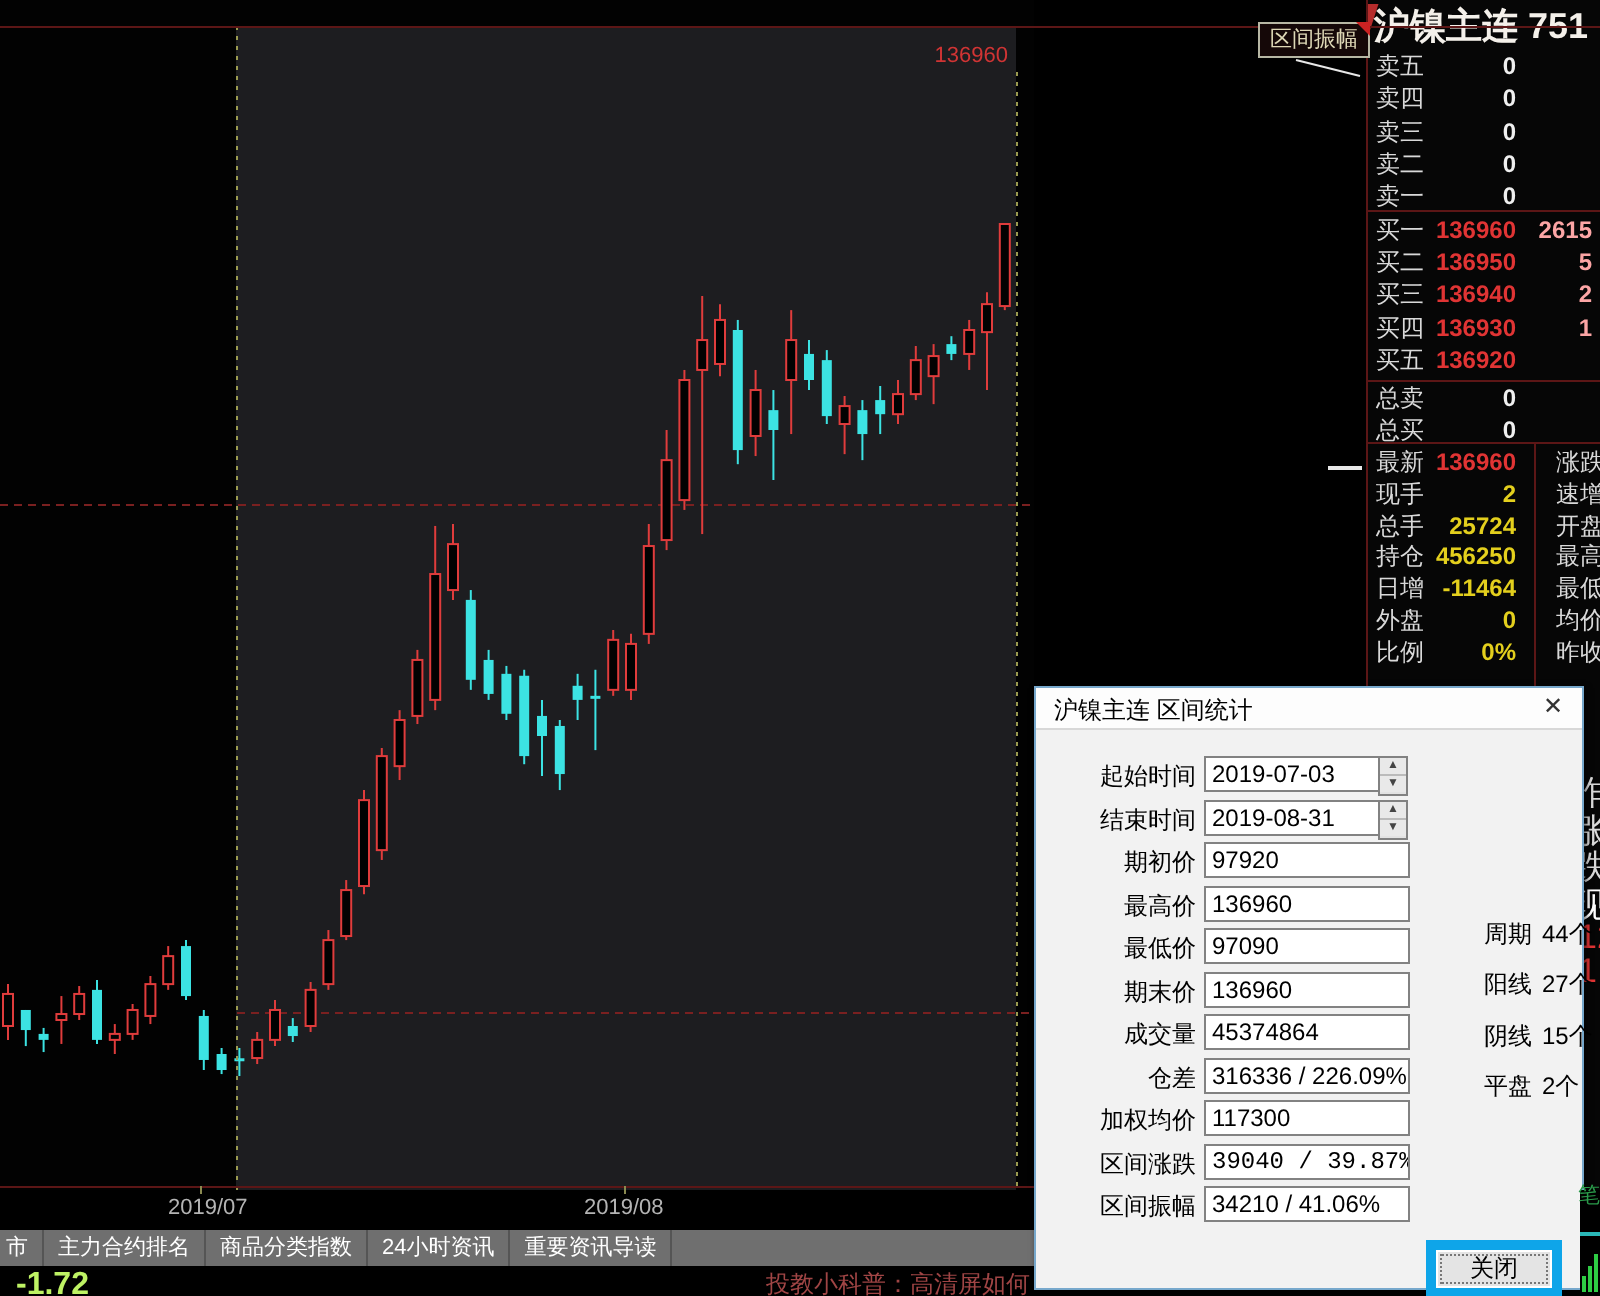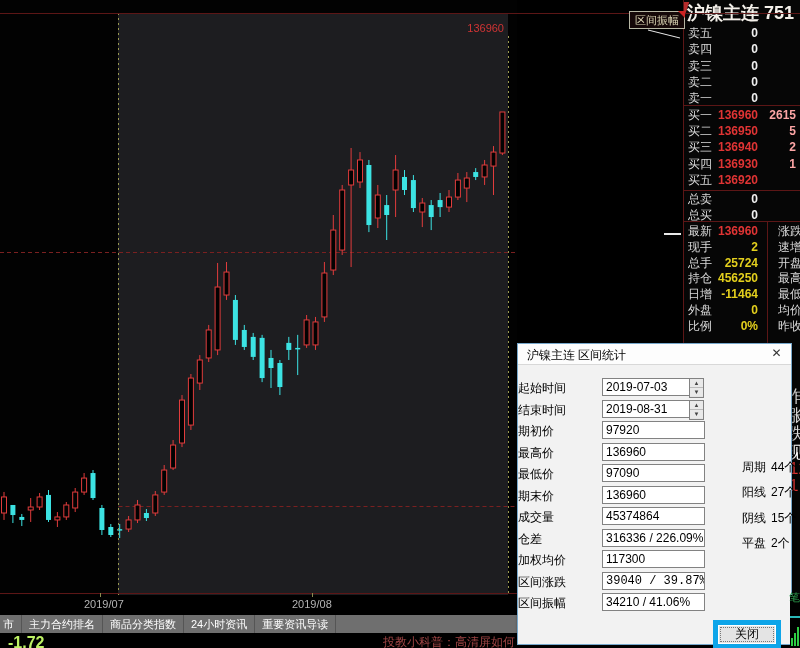--- a/index.html
+++ b/index.html
@@ -44,26 +44,26 @@
   #status-left{position:absolute;left:8px;top:1px;color:#bef264;font-size:16px;font-weight:bold;}
   #status-right{position:absolute;left:300px;top:1px;width:215px;text-align:right;color:#a04545;font-size:12px;white-space:nowrap;}
   #corner{left:790px;top:595px;width:10px;height:53px;background:#000;z-index:30;}
   #corner .gline{position:absolute;left:0;top:21px;width:10px;height:2px;background:#2ab8b8;}
   #corner .gchar{position:absolute;left:-1px;top:-5px;color:#2a9a4a;font-size:11px;}
   .gbar{position:absolute;bottom:2px;background:#2ecc44;width:2px;}
   
   #dialog{left:517px;top:343px;width:273px;height:300px;background:#f2f2f2;
           border:1px solid #77a8cc;box-shadow:1px 1px 3px rgba(0,0,0,.6);z-index:20;color:#111;}
   #dlg-title{position:absolute;left:0;top:0;width:100%;height:20px;background:#fdfdfd;
-          border-bottom:1px solid #d8d8d8;font-family:Liberation Serif, serif;}
+          border-bottom:1px solid #d8d8d8;}
   #dlg-title span{position:absolute;left:9px;top:3px;font-size:12px;color:#000;}
   #dlg-close{position:absolute;right:7px;top:2px;width:15px;height:15px;text-align:center;
           line-height:15px;font-size:12px;color:#333;cursor:pointer;}
   .fldrow{position:absolute;left:0;width:273px;height:18px;}
-  .fldrow .flabel{position:absolute;left:0;top:2px;width:80px;font-size:12px;color:#000;}
+  .fldrow .flabel{position:absolute;left:0;top:2px;width:80px;text-align:right;font-size:12px;color:#000;}
   .fldrow .fbox{position:absolute;left:84px;top:0;width:98px;height:16px;background:#fff;
           border:1px solid #828282;font-size:12px;line-height:16px;padding-left:3px;color:#000;white-space:nowrap;overflow:hidden;}
   .fldrow .fbox.withspin{width:84px;}
   .spin{position:absolute;left:171px;top:0;width:13px;height:18px;border:1px solid #828282;background:#e3e3e3;}
   .spin .up,.spin .dn{position:absolute;left:0;width:13px;height:8px;font-size:6px;line-height:8px;
           text-align:center;color:#444;background:#e9e9e9;border-bottom:1px solid #bbb;}
   .spin .dn{top:9px;border-bottom:none;border-top:none;}
   .statrow{position:absolute;left:224px;width:50px;font-size:12px;color:#000;white-space:nowrap;}
   .statrow .sv{margin-left:5px;}
   #dlg-btn{position:absolute;left:195px;top:276px;width:58px;height:19px;background:#e4e4e4;

